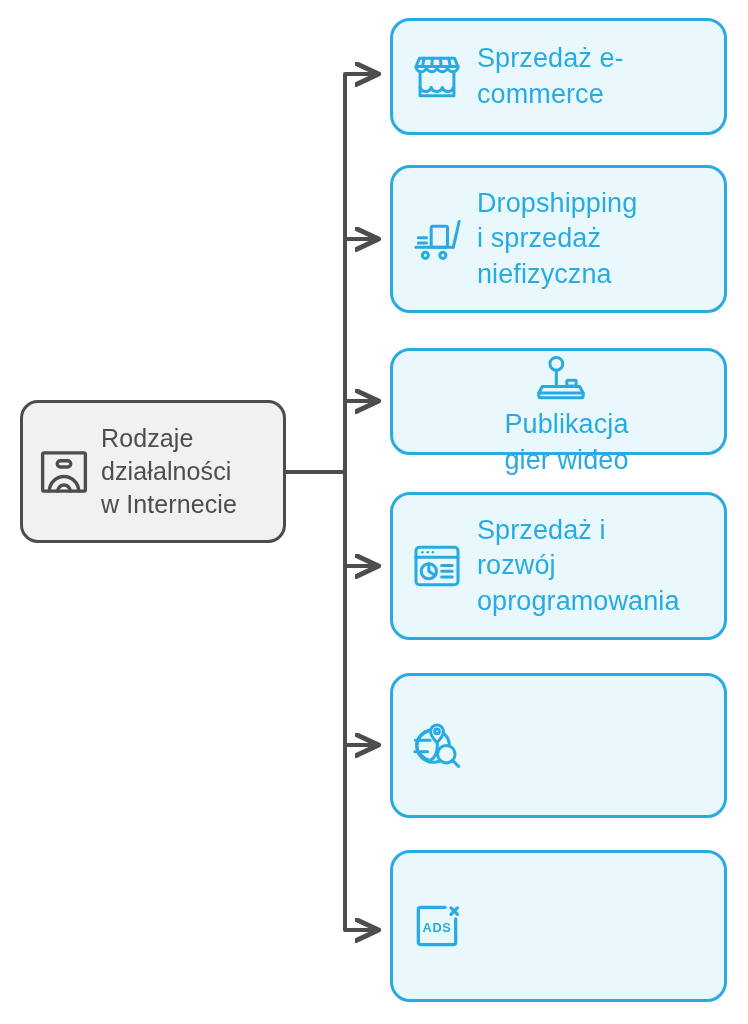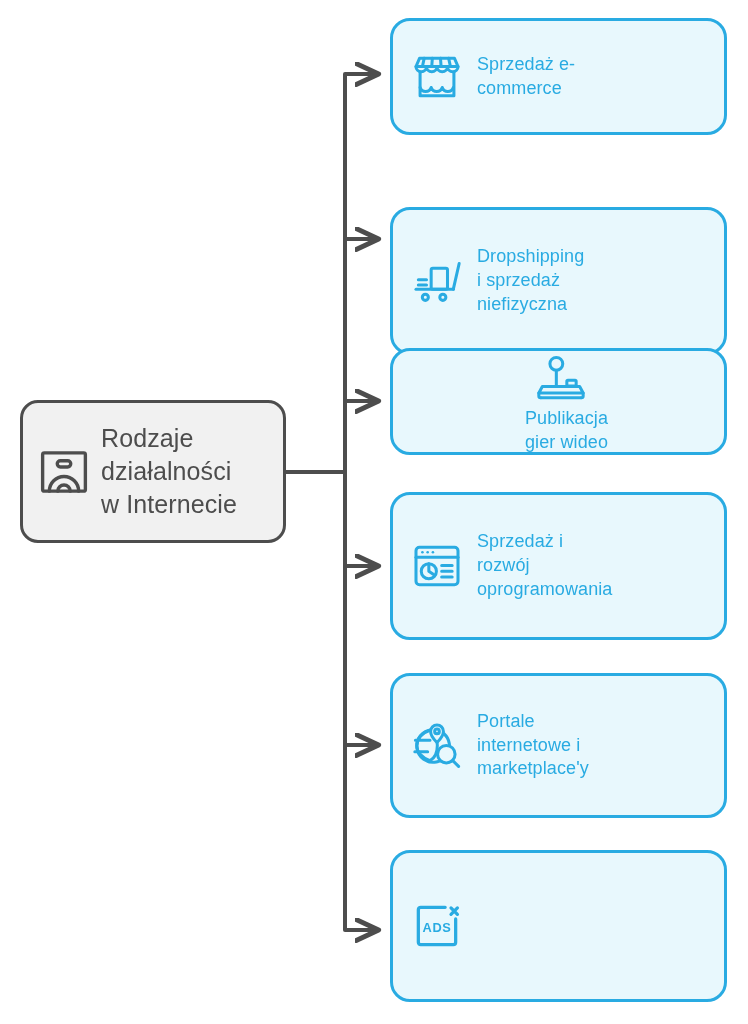--- a/index.html
+++ b/index.html
@@ -73,30 +73,30 @@
   }
   .leaf-node .leaf-icon {
     flex: 0 0 auto;
     width: 56px;
     height: 56px;
     margin-right: 12px;
     display: block;
   }
   .leaf-node .leaf-label {
     color: #29abe2;
-    font-size: 18px;
+    font-size: 27px;
     line-height: 1.32;
     letter-spacing: 0.1px;
     white-space: pre-line;
     text-align: left;
   }
 
   
   #leaf-0 { left: 390px; top: 18px;  width: 337px; height: 117px; }
-  #leaf-1 { left: 390px; top: 165px; width: 337px; height: 148px; margin-top: 42px; }
+  #leaf-1 { left: 390px; top: 165px; width: 337px; height: 148px; }
   #leaf-2 { left: 390px; top: 348px; width: 337px; height: 107px; flex-direction: column; }
   #leaf-3 { left: 390px; top: 492px; width: 337px; height: 148px; }
   #leaf-4 { left: 390px; top: 673px; width: 337px; height: 145px; }
   #leaf-5 { left: 390px; top: 850px; width: 337px; height: 152px; }
 </style>
 </head>
 <body>
 
 <div id="canvas">
 
@@ -190,23 +190,20 @@
     <svg class="leaf-icon" viewBox="0 0 48 48" xmlns="http://www.w3.org/2000/svg" fill="none" stroke="#29abe2" stroke-width="2.6" stroke-linecap="round" stroke-linejoin="round">
       <path d="M30,13.5 a14,14 0 1 0 2.5,18 a14,14 0 0 0 -2.5,-18"></path>
       <path d="M18,10.5 a18,14 0 0 0 0,26"></path>
       <path d="M18,10.5 a10,14 0 0 1 0,26"></path>
       <path d="M5.5,19 L18,19 M5,29 L16,29"></path>
       <path d="M24,6 a5.5,5.5 0 0 1 5.5,5.5 c0,4 -5.5,9.5 -5.5,9.5 s-5.5,-5.5 -5.5,-9.5 A5.5,5.5 0 0 1 24,6 Z" fill="#e8f8fd"></path>
       <circle cx="24" cy="11.5" r="2"></circle>
       <circle cx="32" cy="31" r="7.5" fill="#e8f8fd"></circle>
       <path d="M37.5,36.5 L42.5,41.5"></path>
     </svg>
-    <div class="leaf-label">Portale
-internetowe i
-marketplace'y</div>
   </div>
 
   <div class="leaf-node" id="leaf-5">
     <svg class="leaf-icon" viewBox="0 0 48 48" xmlns="http://www.w3.org/2000/svg" fill="none" stroke="#29abe2" stroke-width="2.8" stroke-linecap="round" stroke-linejoin="round">
       <path d="M40,18 L40,38 a2,2 0 0 1 -2,2 L10,40 a2,2 0 0 1 -2,-2 L8,10 a2,2 0 0 1 2,-2 L31,8"></path>
       <path d="M36,8.5 L41.5,14 M41.5,8.5 L36,14"></path>
       <text x="24" y="29.5" font-family="'Liberation Sans', sans-serif" font-size="11" font-weight="bold" fill="#29abe2" stroke="none" text-anchor="middle" letter-spacing="0.5">ADS</text>
     </svg>
   </div>
 

